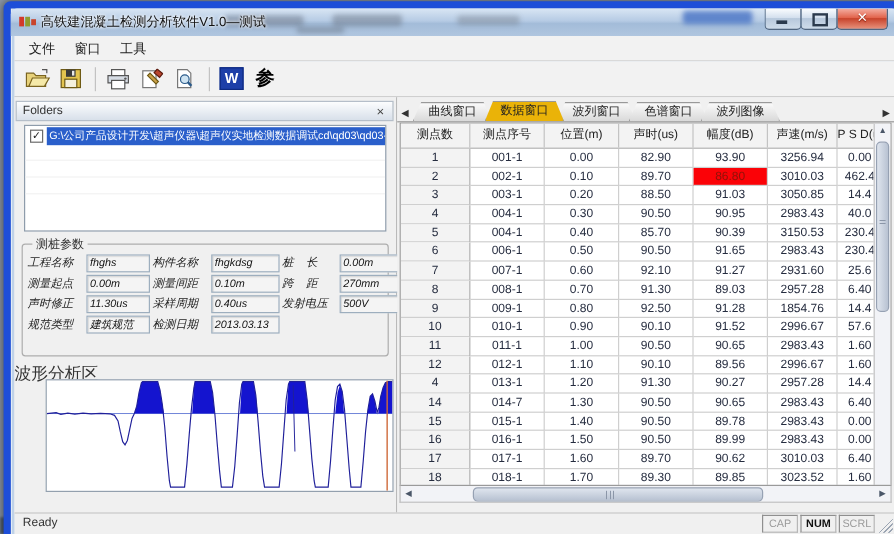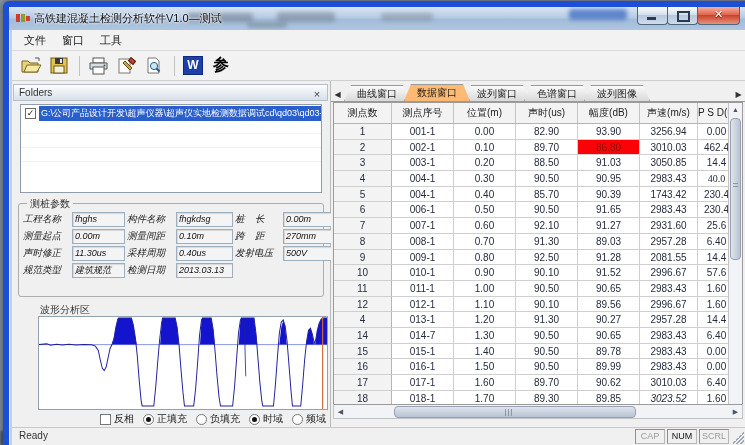--- a/index.html
+++ b/index.html
@@ -58,21 +58,21 @@
   
   .groupbox{position:absolute;left:6px;top:122px;right:6px;height:92px;
     border:1px solid #adadad;border-radius:3px;}
   .gb-title{position:absolute;left:8px;top:-7px;background:#f0f0f0;font-size:10px;color:#333;padding:0 3px;}
   .pgrid{position:absolute;left:4px;top:7px;right:2px;display:grid;
     grid-template-columns:47px 53px 47px 57px 46px 54px;grid-auto-rows:17px;column-gap:2px;align-items:center;font-style:italic;}
   .plabel{font-size:9.5px;color:#222;white-space:pre;}
   .pfield{font-size:9px;color:#111;background:#f4f4f4;border:1px solid #9daebe;
     height:13px;line-height:13px;padding-left:2px;white-space:nowrap;overflow:hidden;
     box-shadow:inset 1px 1px 1px rgba(0,0,0,.12);}
-  .wave-title{position:absolute;left:28px;top:222px;font-size:10px;color:#333;}
+  .wave-title{position:absolute;left:0;top:222px;font-size:14px;color:#333;}
   
   .waveplot{position:absolute;left:26px;top:235px;width:288px;height:92px;background:#fff;
     border:1px solid #93a0ae;}
   .waveplot svg{display:block;width:100%;height:100%;}
   
   .wavectl{position:absolute;left:0;top:331px;right:0;height:14px;display:flex;
     align-items:center;font-size:10px;color:#222;padding-left:88px;box-sizing:border-box;}
   .ctl{display:flex;align-items:center;margin-right:9px;white-space:pre;}
   .cbox{width:9px;height:9px;border:1px solid #777;background:#fff;margin-right:3px;}
   .rdot{width:9px;height:9px;border:1px solid #777;border-radius:50%;background:#fff;
@@ -89,21 +89,21 @@
     font-size:8px;color:#666;}
   
   .right-panel{position:absolute;left:319px;top:0;right:0;bottom:0;background:#f0f0f0;}
   .tabstrip{position:absolute;left:0;top:3px;right:0;height:17px;border-bottom:1px solid #9a9a9a;
     display:flex;align-items:flex-end;}
   .tab-arrow{width:13px;height:13px;font-size:8px;color:#333;text-align:center;line-height:13px;}
   .tab-arrow.right{margin-left:auto;}
   .tab{height:15px;line-height:15px;font-size:10px;color:#222;padding:0 12px;margin-right:-6px;
     background:linear-gradient(#fafafa,#d9d9d9);border:1px solid #999;border-bottom:none;
     clip-path:polygon(7px 0,calc(100% - 7px) 0,100% 100%,0 100%);}
-  .tab.active{background:#fdba74;height:16px;line-height:16px;z-index:2;}
+  .tab.active{background:#eab308;height:16px;line-height:16px;z-index:2;}
   
   .table-wrap{position:absolute;left:2px;top:21px;right:2px;bottom:9px;background:#fff;
     border:1px solid #9a9a9a;overflow:hidden;}
   .thead{display:flex;height:20px;border-bottom:1px solid #b5b5b5;background:#f3f3f3;}
   .th{font-size:10px;color:#222;text-align:center;line-height:20px;border-right:1px solid #c3c3c3;
     box-sizing:border-box;white-space:nowrap;overflow:hidden;flex:none;}
   .trow{display:flex;height:15.7px;box-sizing:border-box;}
   .td{font-size:10px;color:#252c3f;text-align:center;line-height:15.7px;
     border-right:1px solid #cfcfcf;border-bottom:1px solid #cfcfcf;box-sizing:border-box;
     white-space:nowrap;overflow:hidden;flex:none;}
@@ -126,21 +126,21 @@
     background:linear-gradient(#dfe5ee,#b8c2d2);border:1px solid #96a1b3;}
   .hs-grip{position:absolute;left:110px;top:2px;width:8px;height:7px;
     background:repeating-linear-gradient(90deg,#8b96a8 0 1px,transparent 1px 3px);}
   
   .statusbar{position:absolute;left:3px;right:3px;bottom:2px;height:17px;background:#f0f0f0;
     border-top:1px solid #c9c9c9;font-size:10px;color:#333;}
   .sb-msg{position:absolute;left:7px;top:2px;}
   .sb-inds{position:absolute;right:16px;top:1px;display:flex;}
   .sb-ind{width:28px;height:13px;border:1px solid #b7b7b7;border-top-color:#8f8f8f;
     border-left-color:#8f8f8f;margin-left:2px;text-align:center;font-size:9px;line-height:13px;color:#9a9a9a;}
-  .sb-ind.on{color:#111;font-weight:normal;}
+  .sb-ind.on{color:#111;font-weight:bold;}
   .sb-grip{position:absolute;right:1px;bottom:1px;width:12px;height:12px;
     background:linear-gradient(135deg,transparent 50%,#9aa4b2 50%,#9aa4b2 56%,transparent 56%,transparent 66%,#9aa4b2 66%,#9aa4b2 72%,transparent 72%,transparent 82%,#9aa4b2 82%,#9aa4b2 88%,transparent 88%);}
   
   .tico{display:block;}
 </style>
 </head>
 <body>
 
 <div class="desktop">
   <div class="taskbar-strip"></div>
@@ -275,27 +275,20 @@
         <div class="waveplot">
           <svg viewBox="0 0 296 90" preserveAspectRatio="none">
             <line x1="0" y1="27" x2="296" y2="27" stroke="#6b7fd7" stroke-width="0.8"></line>
             <path fill="#1414cf" stroke="none" d="M54,27 L75,27 L77,21 L79,10 L81,2 L82,1 L95,1 L97,8 L99,20 L100.5,27 L124.5,27 L126,6 L127,1 L140,1 L142,10 L143.9,27 L165.5,27 L167,3 L168,1 L177,1 L179,12 L180.7,27 L205.3,27 L207,3 L208,1 L221,1 L223,16 L224.4,27 L247,27 L249,10 L251,4 L253,9 L254.6,27 L274.5,27 L277,13 L279,11 L281,17 L282.6,27 L283.8,27 L284.5,22 L286,13 L288,6 L290,2 L292.5,1 L296,1 L296,27 Z"></path>
             <path fill="none" stroke="#20209a" stroke-width="1" d="M0,27 L8,26.3 L12,27.6 L18,26.6 L24,27.4 L31,26.7 L38,27.3 L46,26.8 L54,27.2 L58,28.5 L61,33 L63,42 L65,50 L67,52.5 L69,49 L71,40 L73,31 L75,27 L77,21 L79,10 L81,2 L82,1 L95,1 L97,8 L99,20 L101,38 L103,62 L105,82 L106,87 L118,87 L120,68 L122,44 L124,22 L126,6 L127,1 L140,1 L142,10 L144,28 L146,52 L148,74 L149.5,87 L159,87 L161,70 L163,45 L165,18 L167,3 L168,1 L177,1 L179,12 L181,34 L183,58 L185,78 L186.5,87 L199,87 L201,68 L203,42 L205,16 L207,3 L208,1 L221,1 L223,16 L225,40 L227,64 L229,82 L230,87 L241,87 L243,66 L245,40 L247,16 L249,5 L251,3 L253,9 L255,24 L257,48 L259,72 L260.5,87 L269,87 L271,66 L273,42 L275,24 L277,13 L279,11 L281,17 L283,26 L284.5,22 L286,13 L288,6 L290,2 L292.5,1 L296,1"></path>
             <line x1="211" y1="4" x2="212.5" y2="58" stroke="#20209a" stroke-width="0.8"></line>
             <line x1="291.5" y1="0" x2="291.5" y2="90" stroke="#cf6a3a" stroke-width="1.2"></line>
           </svg>
         </div>
 
-        <div class="wavectl" id="wavectl">
-            <label class="ctl"><span class="cbox"></span><span>反相</span></label>
-            <label class="ctl"><span class="rdot sel"></span><span>正填充</span></label>
-            <label class="ctl"><span class="rdot"></span><span>负填充</span></label>
-            <label class="ctl"><span class="rdot sel"></span><span>时域</span></label>
-            <label class="ctl"><span class="rdot"></span><span>频域</span></label>
-          </div>
         <div class="readouts" id="readouts">
             <span class="ro-label">声 时</span>
             <div class="ro-field" style="width: 56px;">82.90us</div>
             <span class="ro-label">声 速</span>
             <div class="ro-field" style="width: 62px;">3256.94m/s</div>
             <span class="ro-label">幅 值</span>
             <div class="ro-field" style="width: 56px;">93.90dB</div>
             <span class="ro-label">P S D</span>
             <div class="ro-field" style="width: 64px;">0.00us^2/m</div>
           </div>
@@ -350,29 +343,29 @@
                 <div class="td" style="width: 58px;">3050.85</div>
                 <div class="td" style="width: 38px;">14.4</div>
               </div>
               <div class="trow">
                 <div class="td first" style="width: 58px;">4</div>
                 <div class="td" style="width: 62px;">004-1</div>
                 <div class="td" style="width: 62px;">0.30</div>
                 <div class="td" style="width: 62px;">90.50</div>
                 <div class="td" style="width: 62px;">90.95</div>
                 <div class="td" style="width: 58px;">2983.43</div>
-                <div class="td" style="width: 38px; font-family: Liberation Serif, serif;">40.0</div>
+                <div class="td" style="width: 38px;">40.0</div>
               </div>
               <div class="trow">
                 <div class="td first" style="width: 58px;">5</div>
                 <div class="td" style="width: 62px;">004-1</div>
                 <div class="td" style="width: 62px;">0.40</div>
                 <div class="td" style="width: 62px;">85.70</div>
                 <div class="td" style="width: 62px;">90.39</div>
-                <div class="td" style="width: 58px;">1743.42</div>
+                <div class="td" style="width: 58px;">3150.53</div>
                 <div class="td" style="width: 38px;">230.4</div>
               </div>
               <div class="trow">
                 <div class="td first" style="width: 58px;">6</div>
                 <div class="td" style="width: 62px;">006-1</div>
                 <div class="td" style="width: 62px;">0.50</div>
                 <div class="td" style="width: 62px;">90.50</div>
                 <div class="td" style="width: 62px;">91.65</div>
                 <div class="td" style="width: 58px;">2983.43</div>
                 <div class="td" style="width: 38px;">230.4</div>
@@ -394,21 +387,21 @@
                 <div class="td" style="width: 62px;">89.03</div>
                 <div class="td" style="width: 58px;">2957.28</div>
                 <div class="td" style="width: 38px;">6.40</div>
               </div>
               <div class="trow">
                 <div class="td first" style="width: 58px;">9</div>
                 <div class="td" style="width: 62px;">009-1</div>
                 <div class="td" style="width: 62px;">0.80</div>
                 <div class="td" style="width: 62px;">92.50</div>
                 <div class="td" style="width: 62px;">91.28</div>
-                <div class="td" style="width: 58px;">2081.55</div>
+                <div class="td" style="width: 58px;">1854.76</div>
                 <div class="td" style="width: 38px;">14.4</div>
               </div>
               <div class="trow">
                 <div class="td first" style="width: 58px;">10</div>
                 <div class="td" style="width: 62px;">010-1</div>
                 <div class="td" style="width: 62px;">0.90</div>
                 <div class="td" style="width: 62px;">90.10</div>
                 <div class="td" style="width: 62px;">91.52</div>
                 <div class="td" style="width: 58px;">2996.67</div>
                 <div class="td" style="width: 38px;">57.6</div>
@@ -475,21 +468,21 @@
                 <div class="td" style="width: 62px;">90.62</div>
                 <div class="td" style="width: 58px;">3010.03</div>
                 <div class="td" style="width: 38px;">6.40</div>
               </div>
               <div class="trow">
                 <div class="td first" style="width: 58px;">18</div>
                 <div class="td" style="width: 62px;">018-1</div>
                 <div class="td" style="width: 62px;">1.70</div>
                 <div class="td" style="width: 62px;">89.30</div>
                 <div class="td" style="width: 62px;">89.85</div>
-                <div class="td" style="width: 58px; font-style: italic;">3023.52</div>
+                <div class="td" style="width: 58px;">3023.52</div>
                 <div class="td" style="width: 38px;">1.60</div>
               </div>
               <div class="trow">
                 <div class="td first" style="width: 58px;">19</div>
                 <div class="td" style="width: 62px;">019-1</div>
                 <div class="td" style="width: 62px;">1.80</div>
                 <div class="td" style="width: 62px;">90.10</div>
                 <div class="td" style="width: 62px;">89.56</div>
                 <div class="td" style="width: 58px;">2996.67</div>
                 <div class="td" style="width: 38px;">6.40</div>

